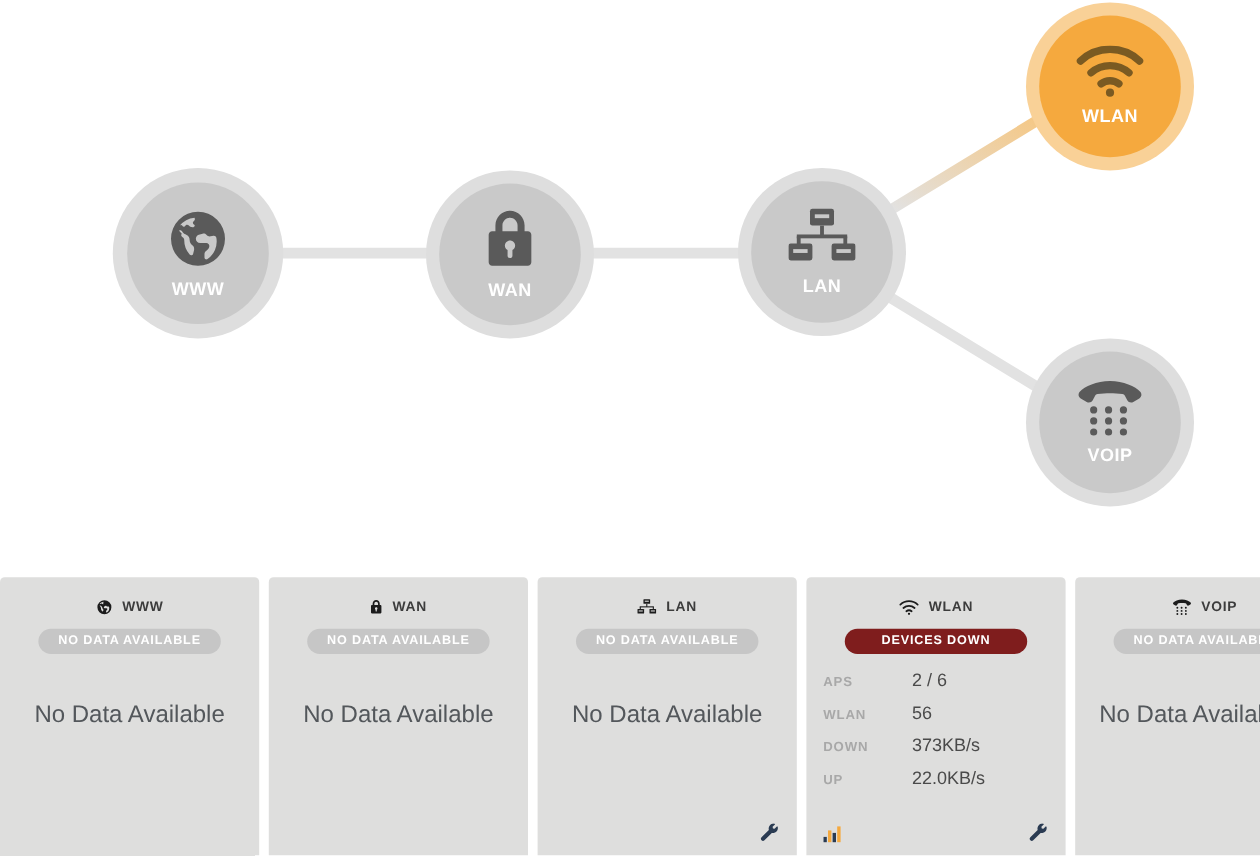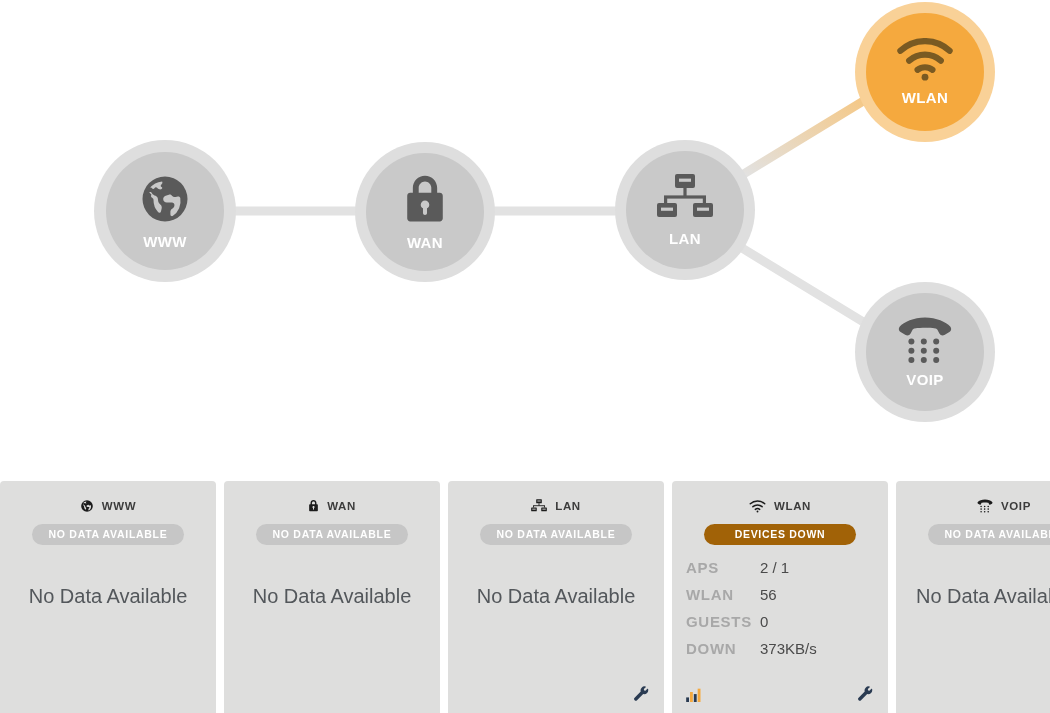--- a/index.html
+++ b/index.html
@@ -134,21 +134,21 @@
     font-size: 10.5px;
     font-weight: bold;
     letter-spacing: 0.7px;
     color: #ffffff;
   }
   .badge.nodata {
     background: #c6c6c6;
     width: 152px;
   }
   .badge.down {
-    background: #a16207;
+    background: #7f1d1d;
     width: 152px;
   }
   .nodata-text {
     position: absolute;
     left: 0;
     right: 0;
     top: 104px;
     text-align: center;
     font-size: 20px;
     color: #53575b;
@@ -165,21 +165,21 @@
     margin-top: 14px;
   }
   .stat-row {
     display: flex;
     align-items: baseline;
     height: 27px;
   }
   .stat-label {
     width: 74px;
     flex: 0 0 74px;
-    font-size: 15px;
+    font-size: 11px;
     font-weight: bold;
     color: #a8a8a8;
     letter-spacing: 0.7px;
   }
   .stat-value {
     font-size: 15px;
     color: #4a4a4a;
   }
 
   .card-footer {
@@ -362,33 +362,33 @@
           <circle cx="14.5" cy="19.6" r="1.6" fill="#1c1c1c" stroke="none"></circle>
         </svg>
       </span>
       <span class="card-head-label">WLAN</span>
     </div>
     <div class="badge down">DEVICES DOWN</div>
 
     <div class="stats">
       <div class="stat-row">
         <span class="stat-label">APS</span>
-        <span class="stat-value">2 / 1</span>
+        <span class="stat-value">2 / 6</span>
       </div>
       <div class="stat-row">
         <span class="stat-label">WLAN</span>
         <span class="stat-value">56</span>
       </div>
       <div class="stat-row">
-        <span class="stat-label">GUESTS</span>
-        <span class="stat-value">0</span>
+        <span class="stat-label">DOWN</span>
+        <span class="stat-value">373KB/s</span>
       </div>
       <div class="stat-row">
-        <span class="stat-label">DOWN</span>
-        <span class="stat-value">373KB/s</span>
+        <span class="stat-label">UP</span>
+        <span class="stat-value">22.0KB/s</span>
       </div>
     </div>
 
     <div class="card-footer">
       <span class="foot-icon">
         <svg width="17" height="15" viewBox="0 0 20 18">
           <rect x="0" y="12.5" width="3.4" height="5.5" fill="#2a3b52"></rect>
           <rect x="4.6" y="6" width="3.4" height="12" fill="#f5a93e"></rect>
           <rect x="9.2" y="8.5" width="3.4" height="9.5" fill="#2a3b52"></rect>
           <rect x="13.8" y="2" width="3.4" height="16" fill="#f5a93e"></rect>

